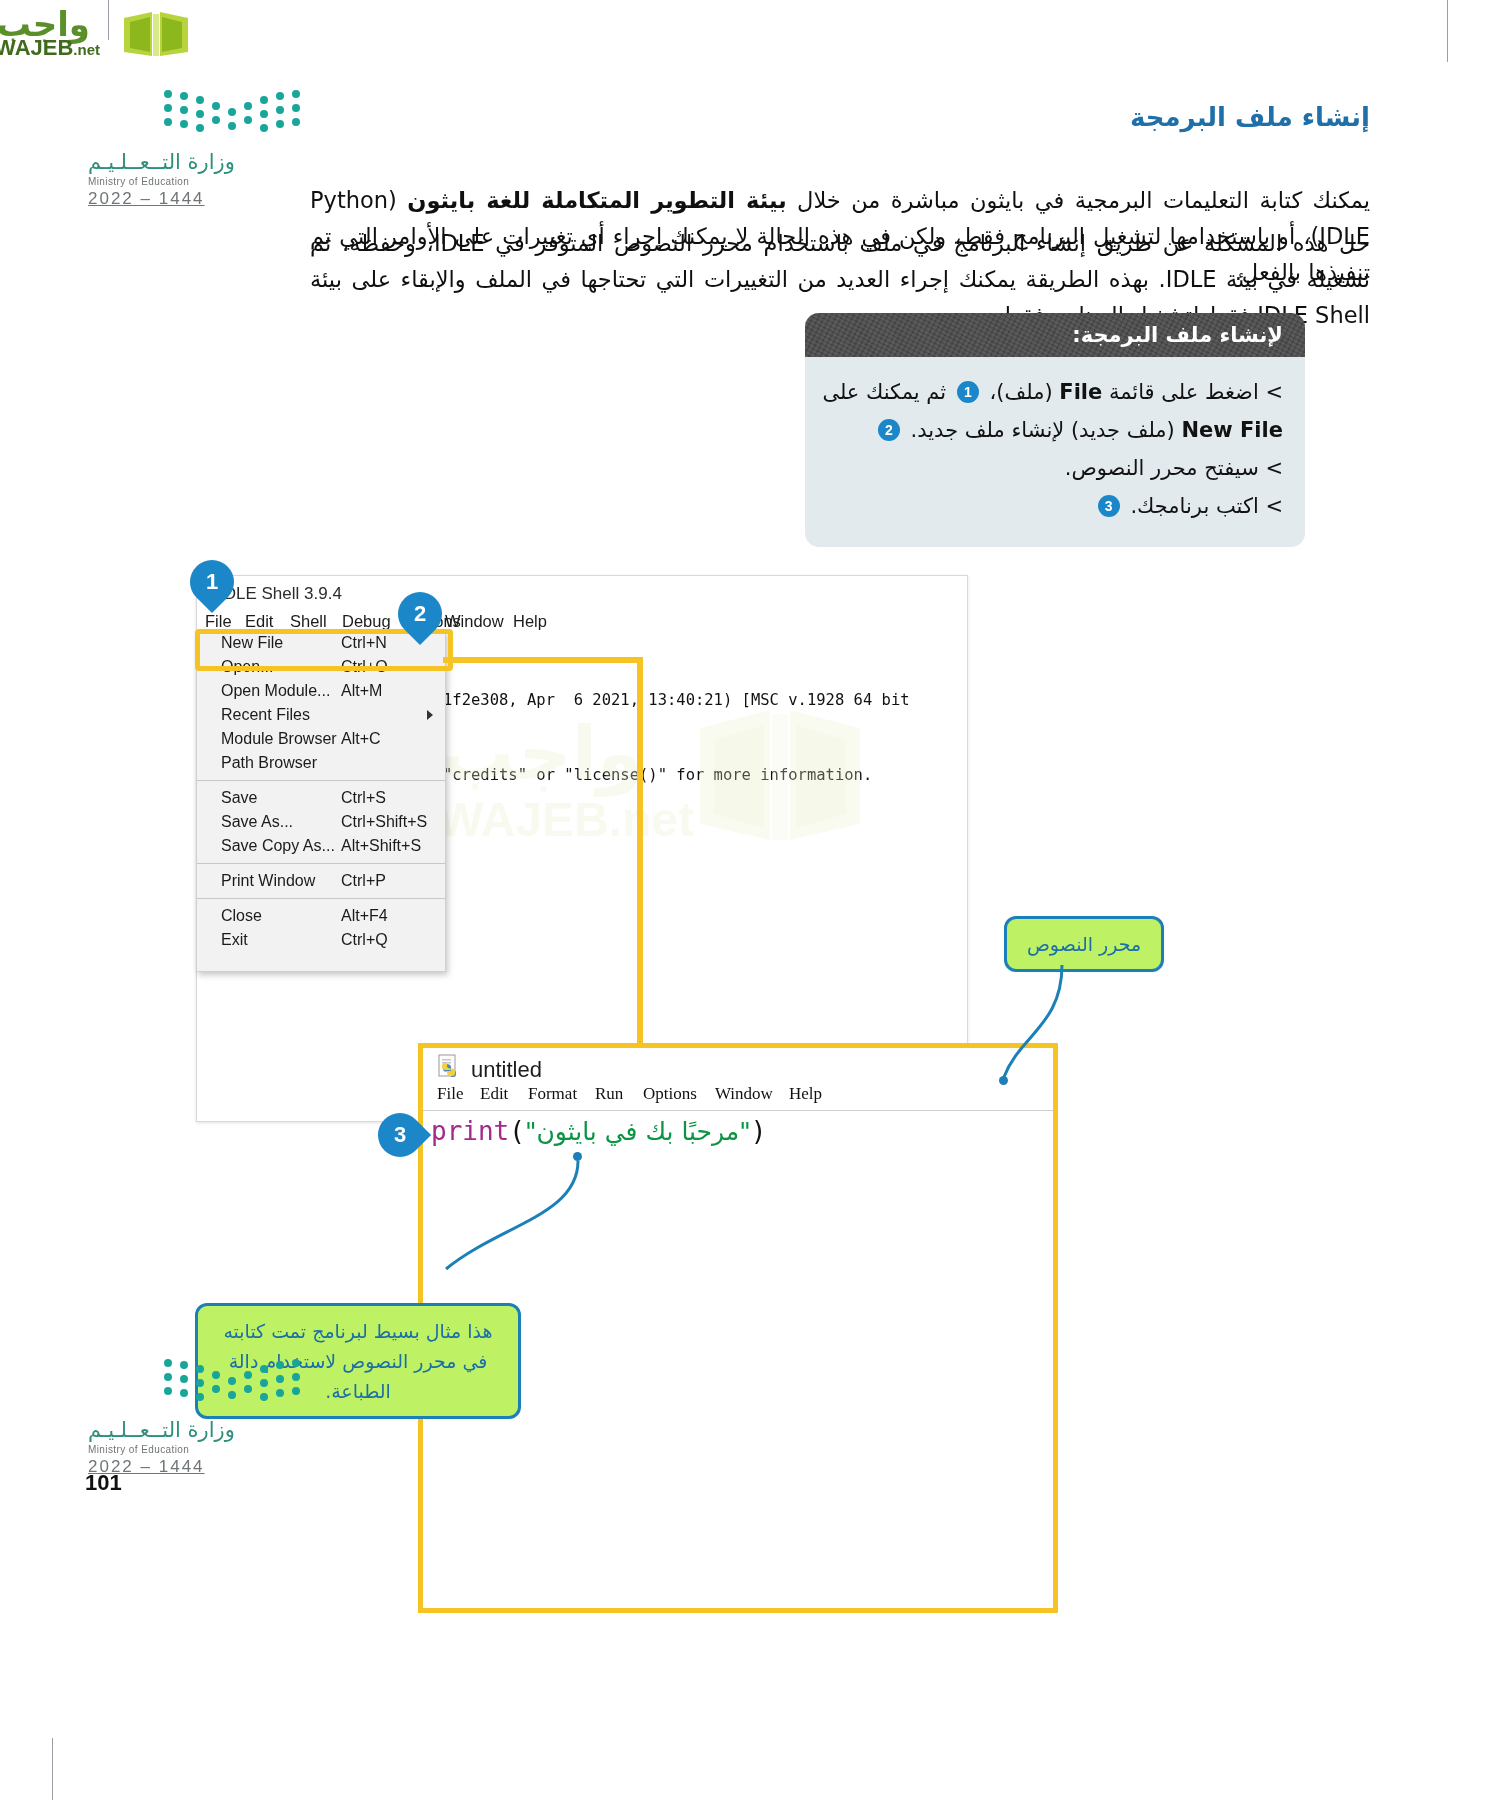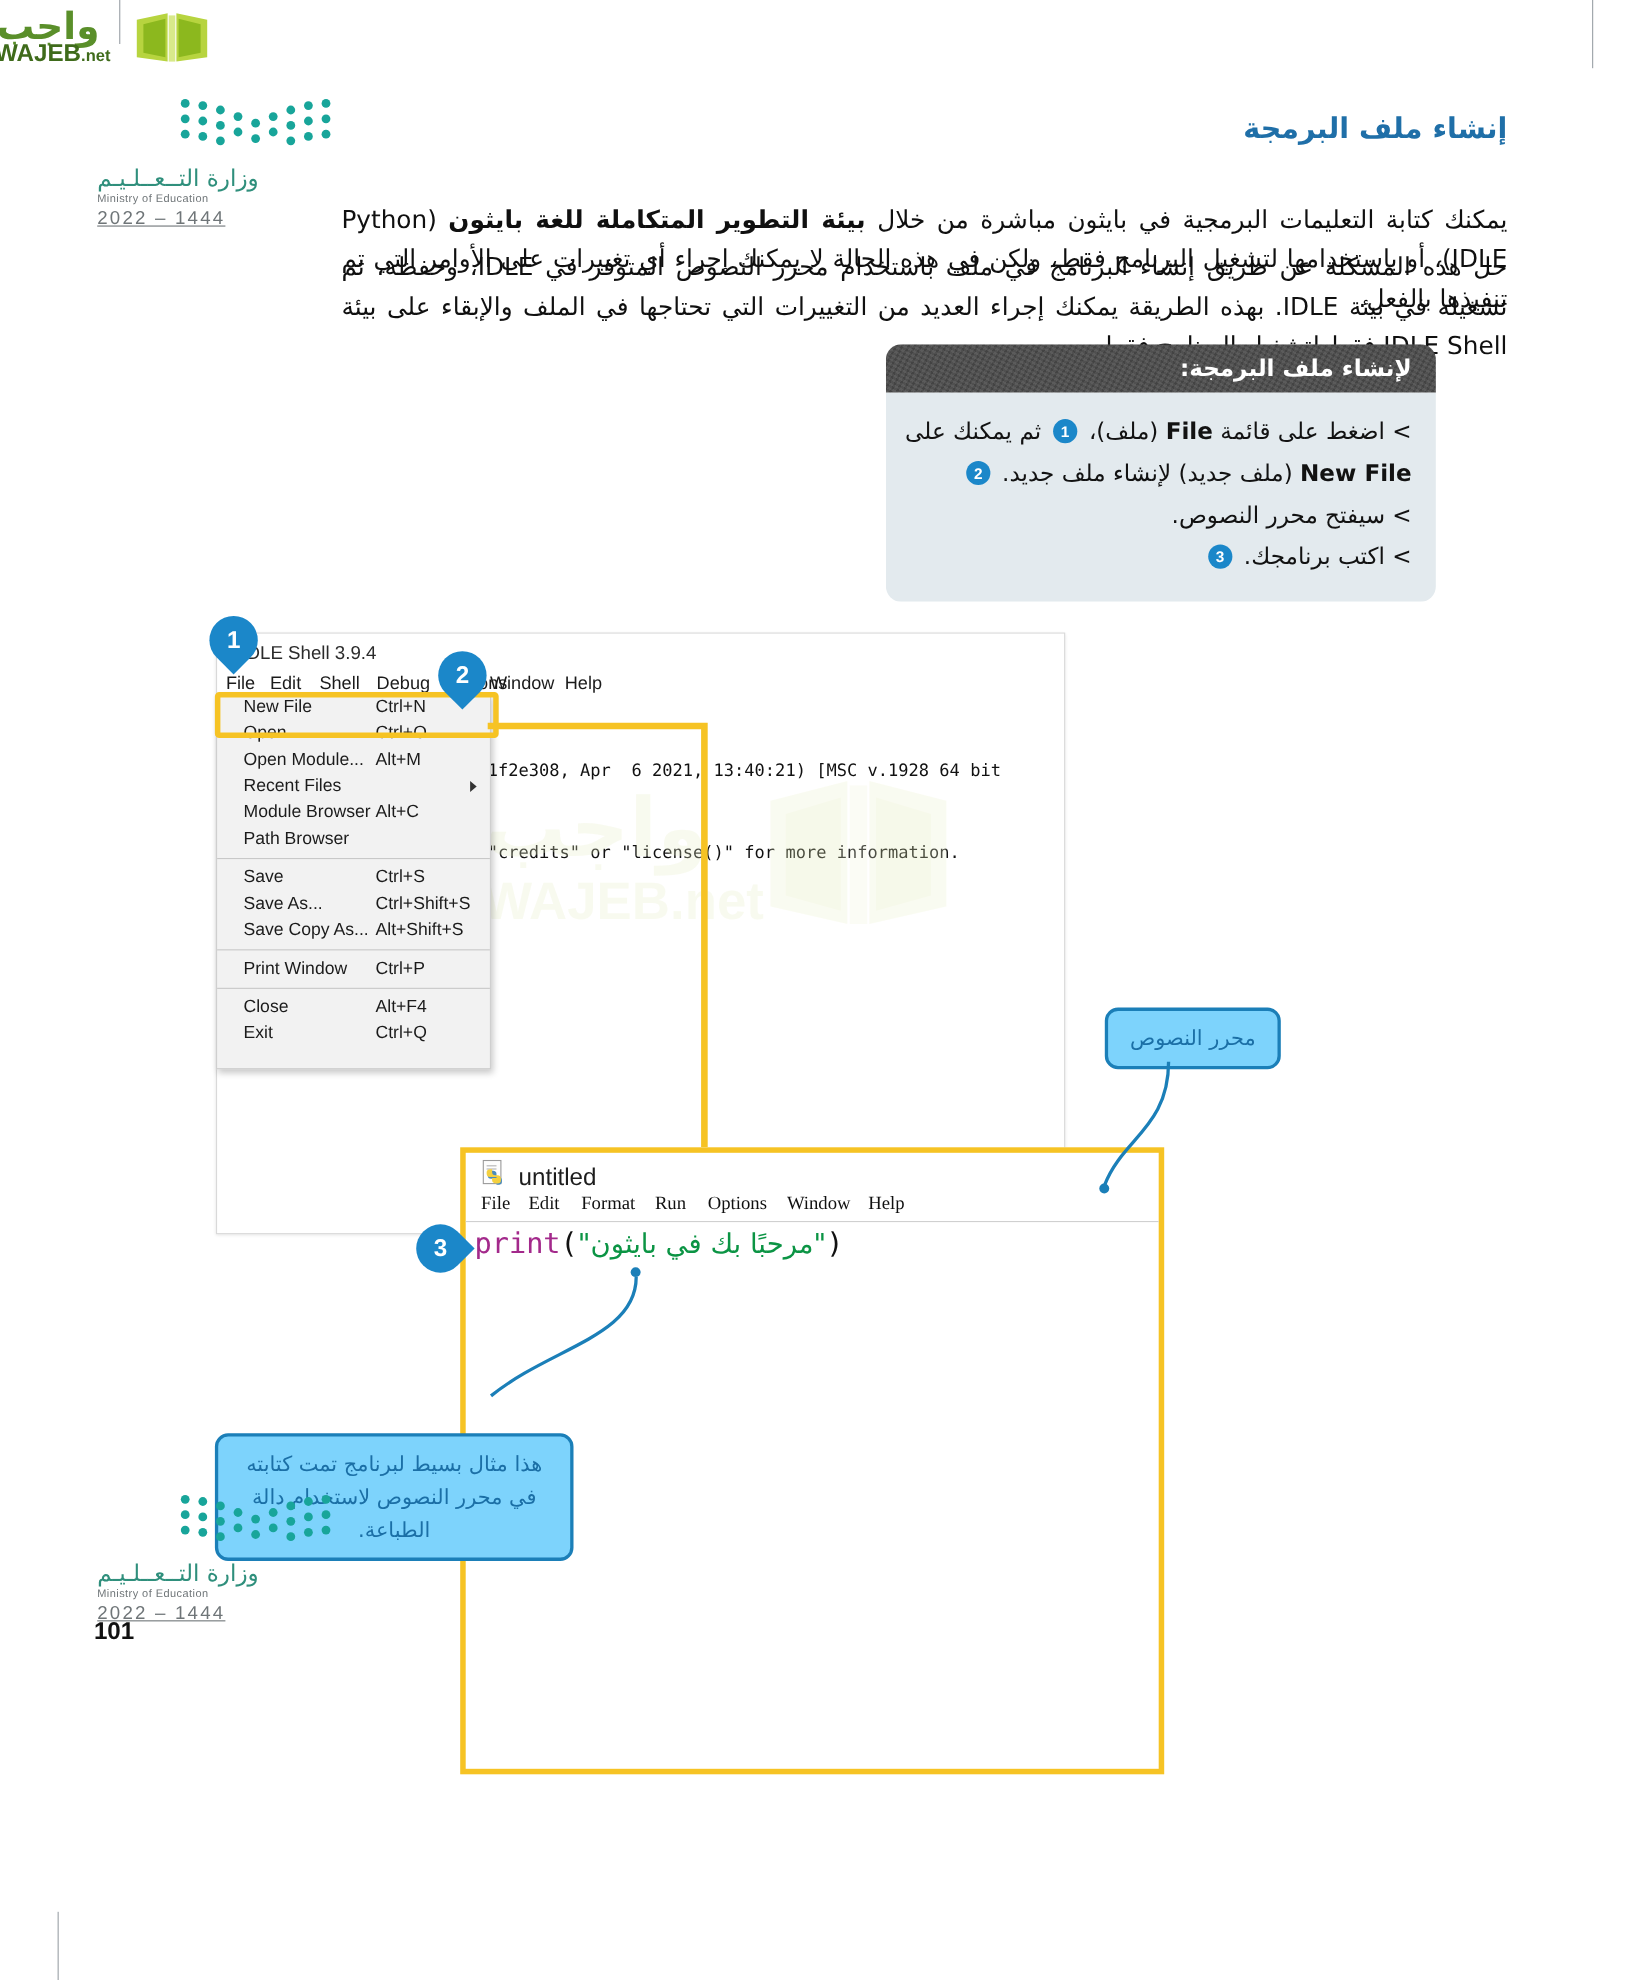--- a/index.html
+++ b/index.html
@@ -166,21 +166,21 @@
   .pin.down{border-radius:50% 50% 50% 0;transform:rotate(-45deg);}
   .pin.down > span{transform:rotate(45deg);display:block;}
   .pin.left{border-radius:50% 0 50% 50%;transform:rotate(45deg);}
   .pin.left > span{transform:rotate(-45deg);display:block;}
   #pin-1{left:190px;top:560px;}
   #pin-2{left:398px;top:592px;}
   #pin-3{left:378px;top:1113px;}
 
   
   .callout{
-    position:absolute;border:3px solid #1b7fb8;border-radius:12px;background:#7dd3fc;
+    position:absolute;border:3px solid #1b7fb8;border-radius:12px;background:#bef264;
     color:#1b6fa6;direction:rtl;text-align:center;
     font-size:19px;line-height:30px;padding:10px 16px;
   }
   #callout-editor{left:1004px;top:916px;width:122px;}
   #callout-example{left:195px;top:1269px;width:288px;margin-top:34px;}
   .lead{position:absolute;}
   .dot{position:absolute;width:9px;height:9px;border-radius:50%;background:#1b7fb8;}
 
   
   #wm-big{

